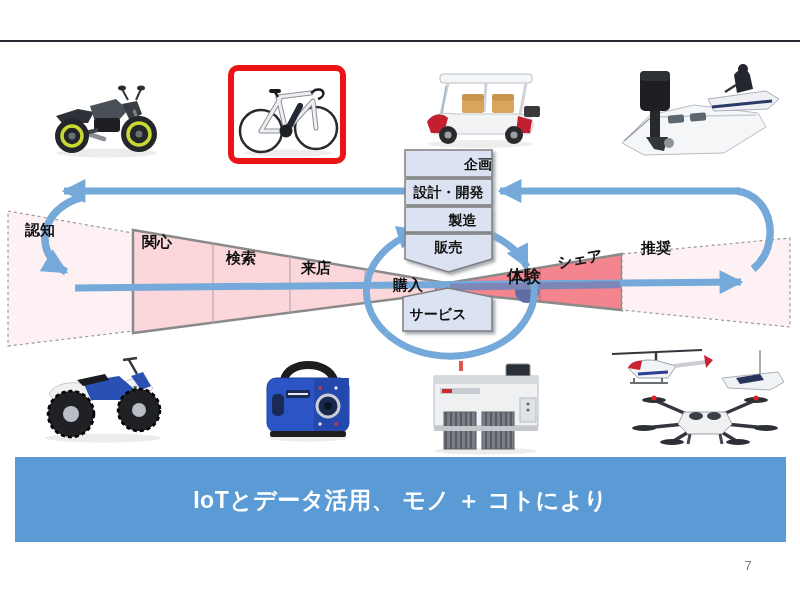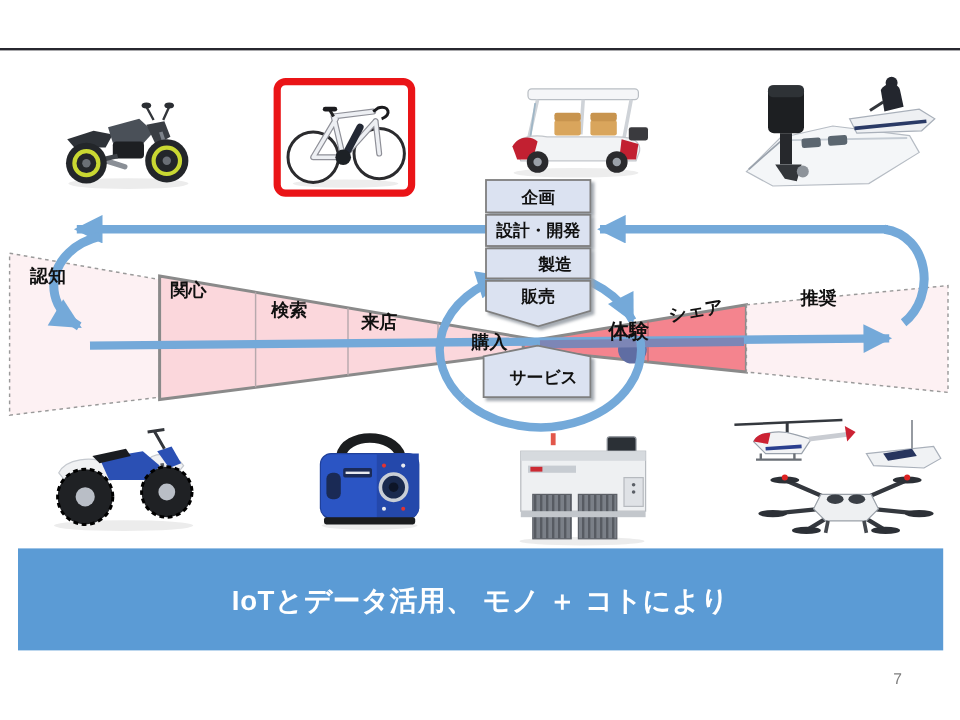--- a/index.html
+++ b/index.html
@@ -90,27 +90,27 @@
     </g>
   </svg>
 
   <div class="abs stage" style="left:25px;top:221px;">認知</div>
   <div class="abs stage" style="left:142px;top:233px;">関心</div>
   <div class="abs stage" style="left:226px;top:249px;">検索</div>
   <div class="abs stage" style="left:301px;top:259px;">来店</div>
   <div class="abs stage" style="left:369px;top:276px;padding-left:24px;">購入</div>
   <div class="abs stage big" style="left:463px;top:265px;">体験</div>
   <div class="abs stage tilt" style="left:557px;top:250px;">シェア</div>
-  <div class="abs stage" style="left:667px;top:239px;">推奨</div>
-
-  <div class="abs proc" style="left:405px;top:156px;width:87px;">企画</div>
+  <div class="abs stage" style="left:641px;top:239px;">推奨</div>
+
+  <div class="abs proc" style="left:405px;top:156px;width:87px;text-align:right;">企画</div>
   <div class="abs proc" style="left:405px;top:184px;width:87px;">設計・開発</div>
   <div class="abs proc" style="left:419px;top:212px;width:87px;">製造</div>
   <div class="abs proc" style="left:405px;top:239px;width:87px;">販売</div>
-  <div class="abs proc" style="left:403px;top:306px;width:100px;">サービス</div>
+  <div class="abs proc" style="left:388px;top:306px;width:100px;">サービス</div>
 
   <div class="abs product" style="left:42px;top:66px;">
     <svg width="130" height="95" viewBox="0 0 130 95">
       <ellipse cx="65" cy="87" rx="50" ry="4.5" fill="#ececec"></ellipse>
       <path d="M14,50 L36,43 L52,46 L46,57 L20,57 Z" fill="#2e3238"></path>
       <path d="M48,40 L74,33 L86,44 L76,55 L52,53 Z" fill="#4a5058"></path>
       <path d="M80,38 L95,35 L100,48 L88,55 Z" fill="#3a3e44"></path>
       <path d="M86,34 L80,23 M94,34 L99,23" stroke="#33363b" stroke-width="2" fill="none"></path>
       <ellipse cx="80" cy="22" rx="4" ry="2.5" fill="#2b2e33"></ellipse>
       <ellipse cx="99" cy="22" rx="4" ry="2.5" fill="#2b2e33"></ellipse>

